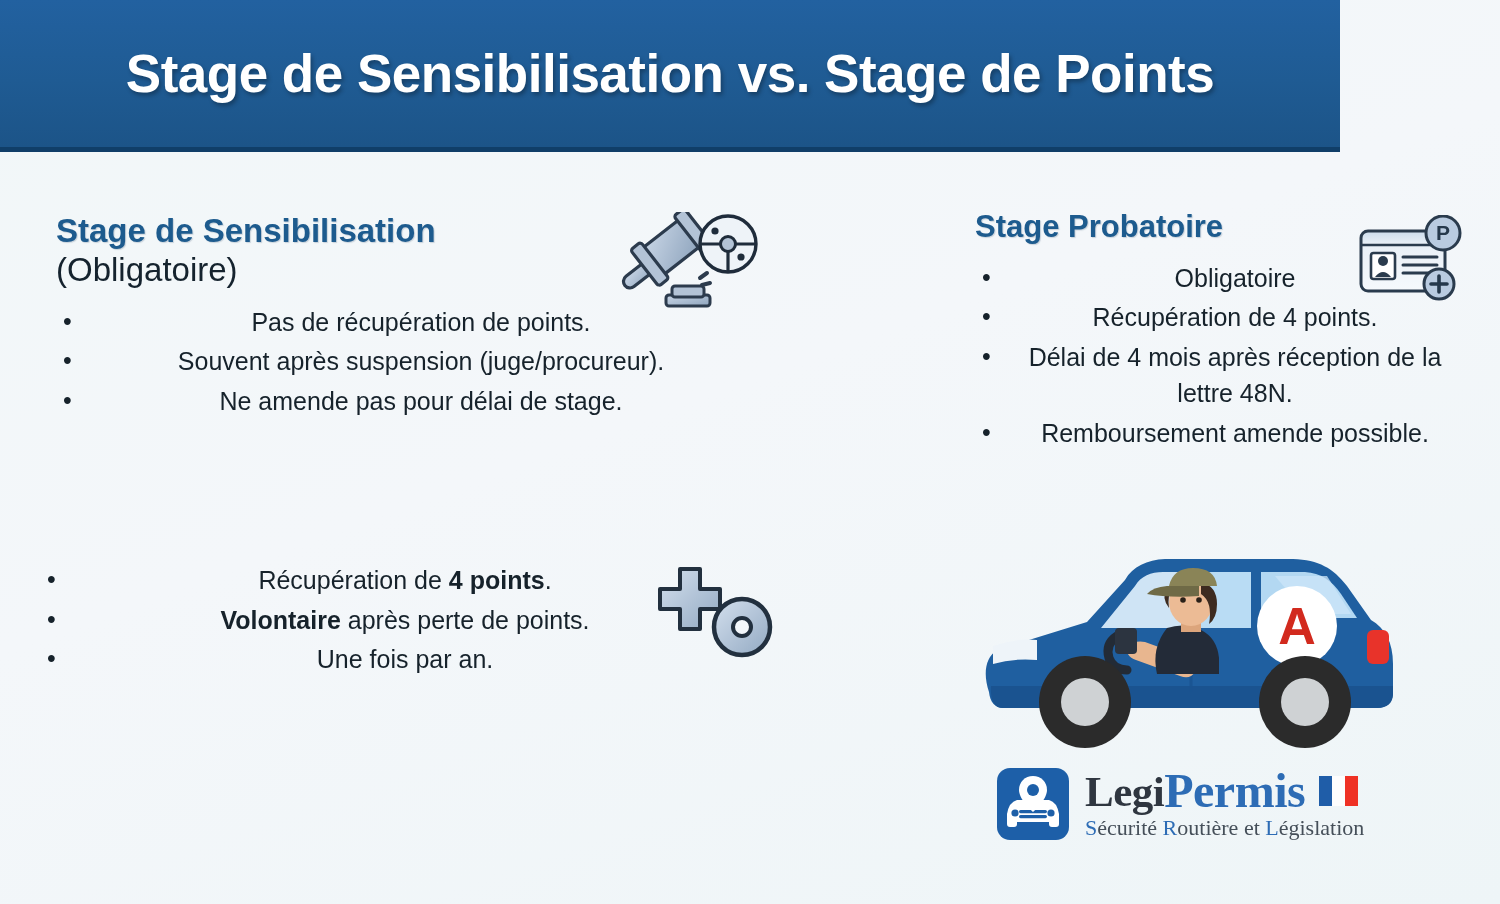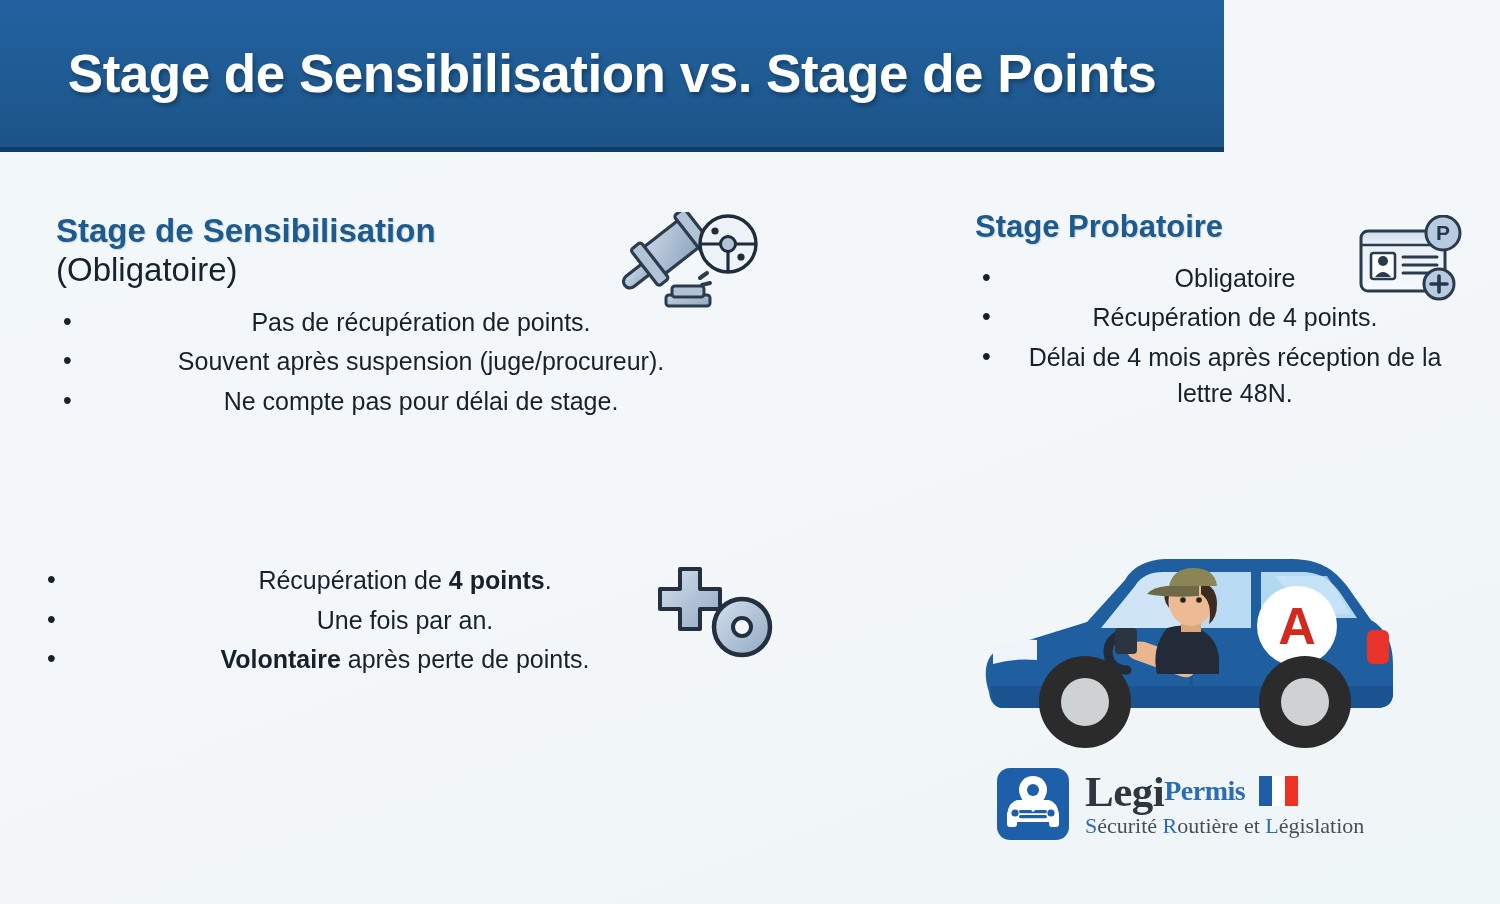--- a/index.html
+++ b/index.html
@@ -13,21 +13,21 @@
   body {
     font-family: "Liberation Sans", sans-serif;
     background: linear-gradient(160deg, #f1f7f8 0%, #f4f7fa 45%, #eef5f7 100%);
     position: relative;
   }
 
   
   .header {
     position: absolute;
     left: 0; top: 0;
-    width: 1224px;
+    width: 1340px;
     height: 152px;
     background: linear-gradient(180deg, #2261a0 0%, #1f5b93 55%, #1c5488 100%);
     border-bottom: 5px solid #103e68;
     display: flex;
     align-items: center;
     justify-content: center;
   }
   .header-title {
     color: #ffffff;
     font-size: 53px;
@@ -145,21 +145,21 @@
     align-items: center;
     line-height: 1;
   }
   .logo-legi {
     font-size: 43px;
     font-weight: bold;
     color: #2f3640;
     letter-spacing: -0.5px;
   }
   .logo-permis {
-    font-size: 28px;
+    font-size: 48px;
     font-weight: bold;
     color: #2d6cb5;
     letter-spacing: -0.5px;
   }
   .flag {
     display: inline-flex;
     margin-left: 14px;
     height: 30px;
   }
   .flag span { display: block; width: 13px; height: 30px; }
@@ -187,21 +187,21 @@
   <div class="col-left">
 
     <div class="section" id="sec-sensibilisation">
       <div class="sec-heading">
         <span class="b">Stage de Sensibilisation</span><br>
         <span class="n">(Obligatoire)</span>
       </div>
       <ul class="points">
         <li>Pas de récupération de points.</li>
         <li>Souvent après suspension (juge/procureur).</li>
-        <li>Ne compte pas pour délai de stage.</li>
+        <li>Ne amende pas pour délai de stage.</li>
       </ul>
     </div>
 
     <div class="icon-gavel">
       <svg viewBox="0 0 165 100" width="165" height="100">
         <defs>
           <linearGradient id="gmet" x1="0" y1="0" x2="1" y2="1">
             <stop offset="0%" stop-color="#c9d6e6"></stop>
             <stop offset="100%" stop-color="#8ea4bd"></stop>
           </linearGradient>
@@ -226,22 +226,22 @@
           <path d="M-27 0 L-7 0 M7 0 L27 0 M0 7 L0 27" stroke="#1f2c3b" stroke-width="3.2" fill="none"></path>
           <circle cx="-13" cy="-13" r="3.6" fill="#1f2c3b"></circle>
           <circle cx="13" cy="13" r="3.6" fill="#1f2c3b"></circle>
         </g>
       </svg>
     </div>
 
     <div class="section" id="sec-recuperation">
       <ul class="points" id="recup-list">
           <li><span>Récupération de </span><b>4 points</b><span>.</span></li>
+          <li><b>Volontaire</b><span> après perte de points.</span></li>
           <li><span>Une fois par an.</span></li>
-          <li><b>Volontaire</b><span> après perte de points.</span></li>
         </ul>
     </div>
 
     <div class="icon-plus">
       <svg viewBox="0 0 135 110" width="135" height="110">
         <defs>
           <linearGradient id="pmet" x1="0" y1="0" x2="1" y2="1">
             <stop offset="0%" stop-color="#d4e0ee"></stop>
             <stop offset="100%" stop-color="#92a9c2"></stop>
           </linearGradient>
@@ -256,20 +256,21 @@
   <div class="col-right">
 
     <div class="section" id="sec-probatoire">
       <div class="sec-heading heading-right">
         <span class="b">Stage Probatoire</span>
       </div>
       <ul class="points pts-right">
         <li>Obligatoire</li>
         <li>Récupération de 4 points.</li>
         <li>Délai de 4 mois après réception de la lettre 48N.</li>
+        <li>Remboursement amende possible.</li>
       </ul>
     </div>
 
     <div class="icon-card">
       <svg viewBox="0 0 110 90" width="110" height="90">
         <defs>
           <linearGradient id="cmet" x1="0" y1="0" x2="0" y2="1">
             <stop offset="0%" stop-color="#ccdcec"></stop>
             <stop offset="22%" stop-color="#e9f0f7"></stop>
             <stop offset="100%" stop-color="#f6f9fc"></stop>

